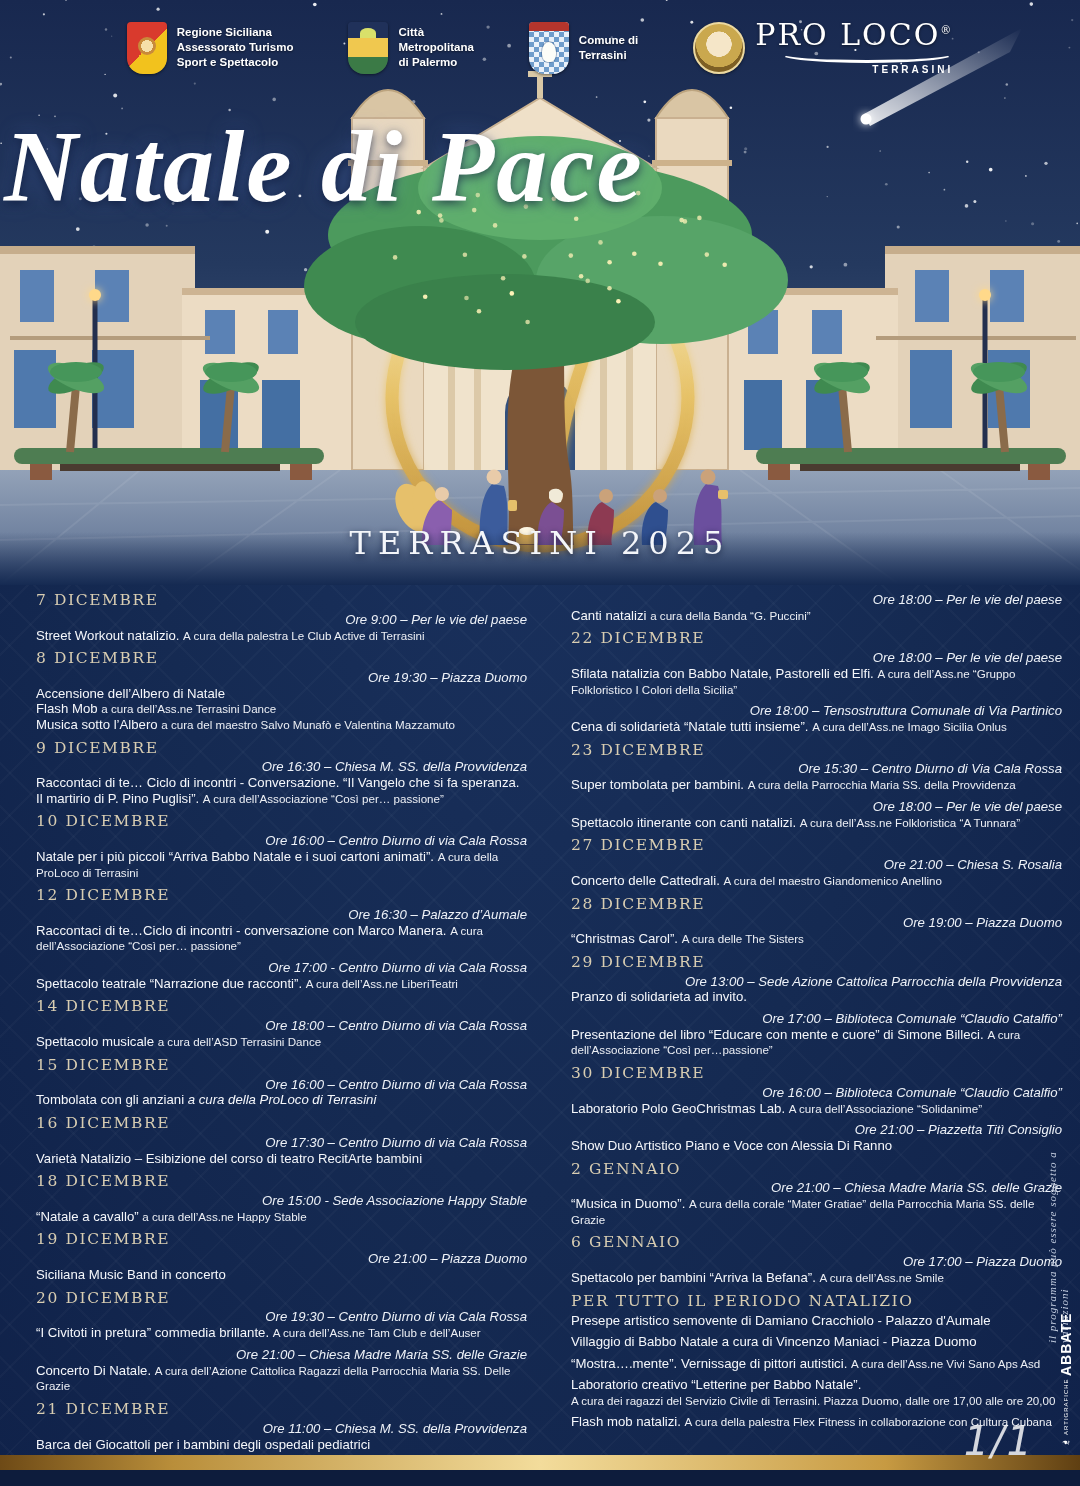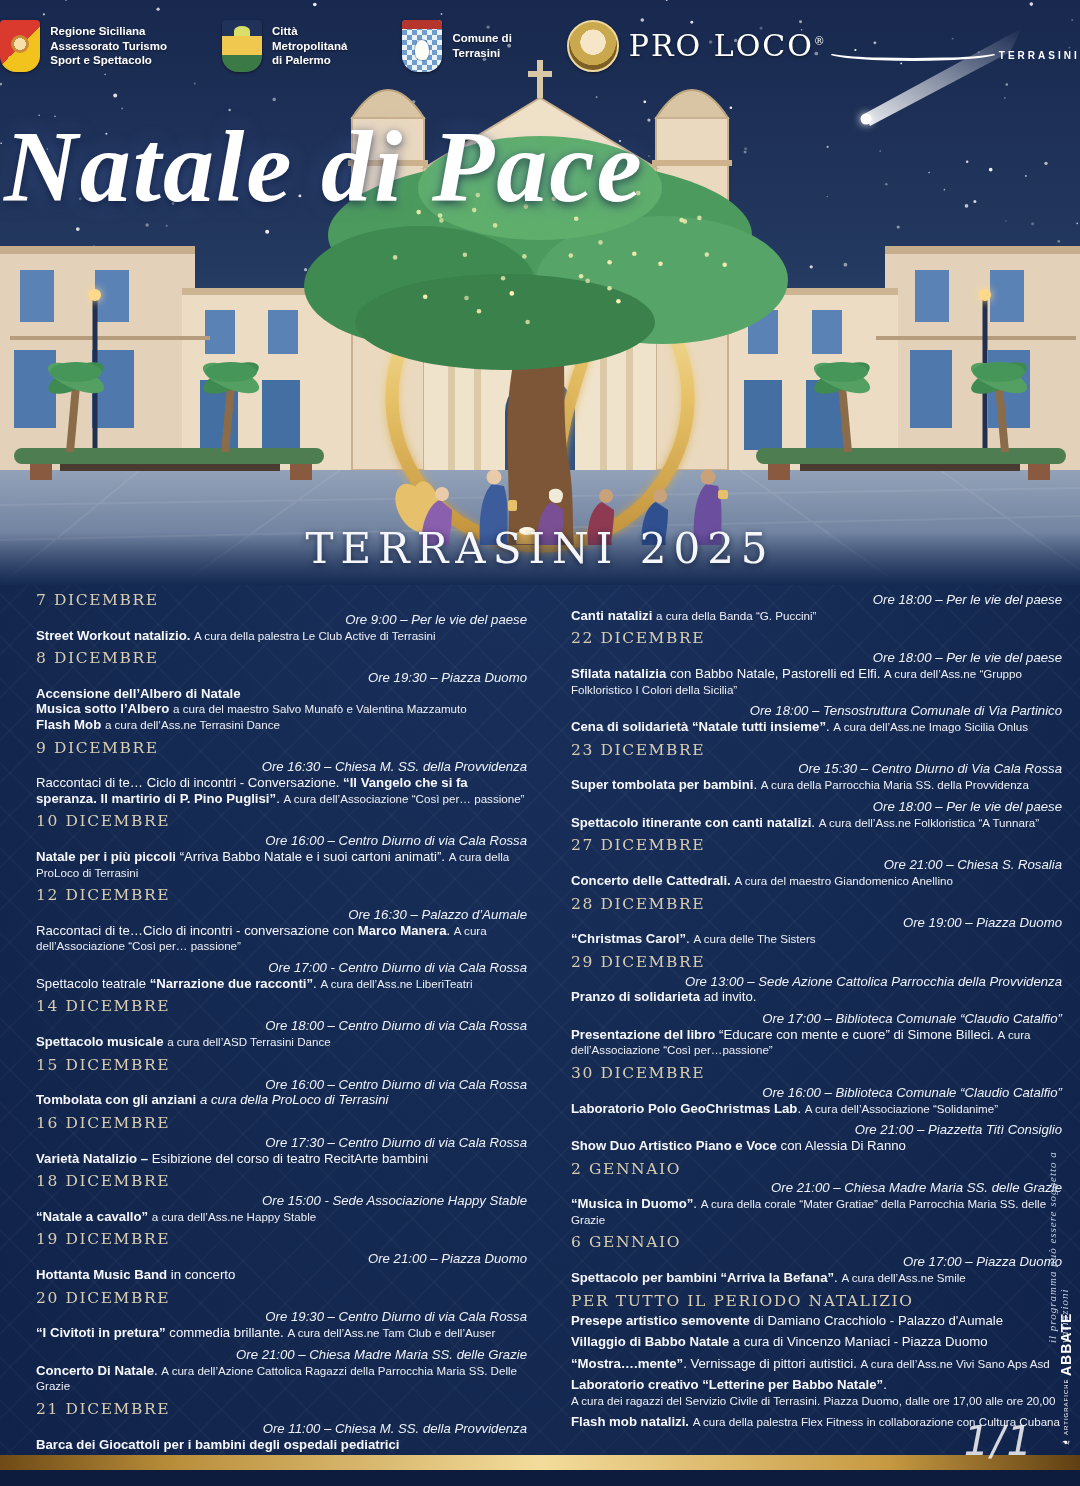--- a/index.html
+++ b/index.html
@@ -22,41 +22,41 @@
   .crest-sicilia{background:linear-gradient(135deg,#d93a2d 0 50%,#f2c21d 50% 100%);}
   .crest-sicilia::after{content:"";position:absolute;left:11px;top:15px;width:18px;height:18px;border-radius:50%;
      background:radial-gradient(circle,#f6dfa8 0 45%,#c98a3a 46% 100%);}
   .crest-palermo{background:linear-gradient(#20315a 0 30%, #f0c84f 30% 68%, #3b7a46 68% 100%);}
   .crest-palermo::after{content:"";position:absolute;left:12px;top:6px;width:16px;height:10px;border-radius:50% 50% 0 0;background:#d9e06a;}
   .crest-terrasini{background:repeating-conic-gradient(#e9f1fa 0% 25%, #6f9ccb 0% 50%);background-size:10px 10px;}
   .crest-terrasini::before{content:"";position:absolute;left:0;top:0;width:100%;height:9px;background:#b5352c;border-radius:4px 4px 0 0;}
   .crest-terrasini::after{content:"";position:absolute;left:13px;top:20px;width:14px;height:20px;border-radius:50% 50% 40% 40%;background:#fdfdf8;box-shadow:0 0 0 1px rgba(60,90,130,.4);}
   .crest-proloco{width:48px;height:48px;border-radius:50%;border:2px solid #ecd9a0;
      background:radial-gradient(circle at 50% 42%, #f5e6c8 0 34%, #caa84e 35% 62%, #7d5f24 63% 100%);}
-  .pl-wrap{display:flex;align-items:flex-end;}
+  .pl-wrap{display:flex;flex-direction:column;align-items:flex-end;}
   .pl-title{font-family:"DejaVu Serif",serif;font-size:30px;letter-spacing:2px;color:#fff;line-height:1;text-shadow:0 1px 3px rgba(0,0,0,.5);}
   .pl-title sup{font-size:11px;}
   .pl-swoosh{display:block;width:168px;height:12px;border:2px solid transparent;border-bottom:3px solid #fff;border-radius:50%;margin-top:-4px;}
   .pl-sub{font-size:10px;letter-spacing:3px;color:#fff;font-weight:700;margin-top:1px;}
   .title{position:absolute;top:104px;left:0;width:100%;margin:4px;text-align:left;z-index:3;
     font-family:"Liberation Serif",serif;font-style:italic;font-weight:700;font-size:102px;color:#ffffff;
     text-shadow:0 3px 10px rgba(8,18,48,.65), 0 0 22px rgba(120,160,255,.25);letter-spacing:2px;}
   .subtitle{position:absolute;top:524px;left:0;width:100%;text-align:center;z-index:3;
-    font-family:"DejaVu Serif",serif;font-size:42px;letter-spacing:7px;color:#f4f6fa;text-shadow:0 2px 6px rgba(8,18,48,.7);}
+    font-family:"DejaVu Serif",serif;font-size:32px;letter-spacing:7px;color:#f4f6fa;text-shadow:0 2px 6px rgba(8,18,48,.7);}
   
   .events{position:absolute;top:592px;left:0;width:1080px;height:866px;padding:0 36px;box-sizing:border-box;
     display:flex;gap:44px;overflow:hidden;z-index:2;}
   .ecol{width:491px;flex:0 0 auto;}
   .group{margin-bottom:7px;}
   .date{font-family:"DejaVu Serif",serif;font-size:15.5px;letter-spacing:1.6px;color:#d8cdb2;margin-bottom:2px;line-height:1.15;}
   .entry{margin-bottom:6px;}
   .entry:last-child{margin-bottom:0;}
   .when{font-style:italic;font-size:13.2px;color:#eef2f8;line-height:1.2;text-align:right;}
   .line{font-size:13.2px;line-height:1.18;color:#f5f7fb;margin:0;}
-  .pt-b{font-weight:700;}
+  .pt-b{font-weight:400;}
   .pt-i{font-style:italic;}
   .pt-sm{font-size:11.6px;opacity:.96;}
   
   .gold-bar{position:absolute;left:0;top:1455px;width:1080px;height:15px;z-index:3;
     background:linear-gradient(90deg,#6e4a16,#b98e3a 16%,#f3dc9b 50%,#c79a42 82%,#5f3f12);}
   .footer-strip{position:absolute;left:0;top:1470px;width:1080px;height:16px;background:#0d1c3c;z-index:2;}
   .page-indicator{position:absolute;right:46px;top:1418px;z-index:5;font-family:"DejaVu Sans",sans-serif;
     font-size:40px;font-style:italic;color:rgba(255,255,255,.82);letter-spacing:2px;}
   .side-note{position:absolute;right:10px;top:1128px;height:215px;z-index:4;
     writing-mode:vertical-rl;transform:rotate(180deg);
@@ -480,22 +480,22 @@
           <div class="entry">
             <div class="when">Ore 9:00 – Per le vie del paese</div>
             <p class="line"><span class="pt-b">Street Workout natalizio</span><span class="pt-b">. </span><span class="pt-sm">A cura della palestra Le Club Active di Terrasini</span></p>
           </div>
         </div>
         <div class="group">
           <div class="date">8 DICEMBRE</div>
           <div class="entry">
             <div class="when">Ore 19:30 – Piazza Duomo</div>
             <p class="line"><span class="pt-b">Accensione dell’Albero di Natale</span></p>
+            <p class="line"><span class="pt-b">Flash Mob </span><span class="pt-sm">a cura dell’Ass.ne Terrasini Dance</span></p>
             <p class="line"><span class="pt-b">Musica sotto l’Albero </span><span class="pt-sm">a cura del maestro Salvo Munafò e Valentina Mazzamuto</span></p>
-            <p class="line"><span class="pt-b">Flash Mob </span><span class="pt-sm">a cura dell’Ass.ne Terrasini Dance</span></p>
           </div>
         </div>
         <div class="group">
           <div class="date">9 DICEMBRE</div>
           <div class="entry">
             <div class="when">Ore 16:30 – Chiesa M. SS. della Provvidenza</div>
             <p class="line"><span class="pt-n">Raccontaci di te… Ciclo di incontri - Conversazione. </span><span class="pt-b">“Il Vangelo che si fa speranza. Il martirio di P. Pino Puglisi”</span><span class="pt-n">. </span><span class="pt-sm">A cura dell’Associazione “Così per… passione”</span></p>
           </div>
         </div>
         <div class="group">
@@ -541,21 +541,21 @@
           <div class="date">18 DICEMBRE</div>
           <div class="entry">
             <div class="when">Ore 15:00 - Sede Associazione Happy Stable</div>
             <p class="line"><span class="pt-b">“Natale a cavallo” </span><span class="pt-sm">a cura dell’Ass.ne Happy Stable</span></p>
           </div>
         </div>
         <div class="group">
           <div class="date">19 DICEMBRE</div>
           <div class="entry">
             <div class="when">Ore 21:00 – Piazza Duomo</div>
-            <p class="line"><span class="pt-b">Hottanta Music Band </span><span class="pt-n">in concerto</span></p>
+            <p class="line"><span class="pt-b">Siciliana Music Band </span><span class="pt-n">in concerto</span></p>
           </div>
         </div>
         <div class="group">
           <div class="date">20 DICEMBRE</div>
           <div class="entry">
             <div class="when">Ore 19:30 – Centro Diurno di via Cala Rossa</div>
             <p class="line"><span class="pt-b">“I Civitoti in pretura” </span><span class="pt-n">commedia brillante. </span><span class="pt-sm">A cura dell’Ass.ne Tam Club e dell’Auser</span></p>
           </div>
           <div class="entry">
             <div class="when">Ore 21:00 – Chiesa Madre Maria SS. delle Grazie</div>

